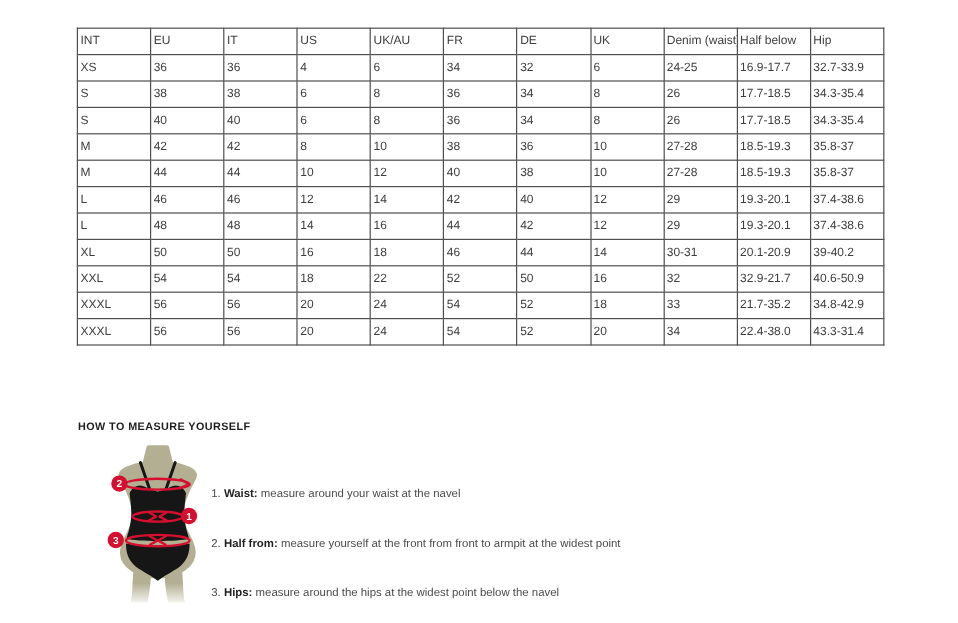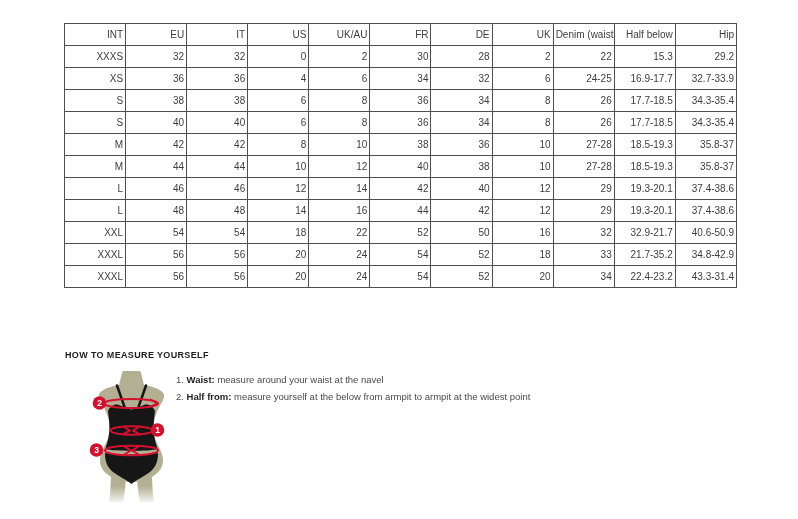--- a/index.html
+++ b/index.html
@@ -6,35 +6,35 @@
   body{
     width:798px;height:519px;position:relative;overflow:hidden;
     background:#ffffff;
     font-family:"Liberation Sans", sans-serif;
     --accent:#d60f2f; --mannequin:#b2af93; --suit:#161616; --tborder:#4f4f4f;
   }
   
   .size-table{
     position:absolute;left:64px;top:23px;width:673px;
     border-collapse:collapse;table-layout:fixed;
-    font-size:10px;color:#3d3d3d;text-align:right;
+    font-size:10px;color:#3d3d3d;text-align:left;
   }
   .size-table th,.size-table td{
     border:1px solid var(--tborder);
     height:21px;padding:0 2px;font-weight:400;
     white-space:nowrap;overflow:hidden;
   }
   
   .guide-title{
     position:absolute;left:65px;top:350px;
     font-size:9px;font-weight:700;letter-spacing:.35px;color:#1d1d1d;
   }
   .figure-wrap{position:absolute;left:84px;top:370px;width:95px;height:135px;}
   .steps{position:absolute;left:176px;top:375px;font-size:9.5px;color:#4a4a4a;line-height:1;}
-  .step{margin-bottom:7.5px;white-space:nowrap;}
+  .step{margin-bottom:7.5px;white-space:nowrap;margin-top:32px;}
   .step b{color:#1f1f1f;font-weight:700;}
   
   .body-fill{fill:var(--mannequin);}
   .suit-fill{fill:var(--suit);}
   .strap{stroke:var(--suit);stroke-width:2.5;fill:none;stroke-linecap:round;}
   .mline{fill:none;stroke:var(--accent);stroke-width:2;stroke-linecap:round;stroke-linejoin:round;}
   .badge-circle{fill:var(--accent);}
   .badge-num{fill:#ffffff;font-size:8.5px;font-weight:700;font-family:"Liberation Sans",sans-serif;text-anchor:middle;}
 </style>
 </head>
@@ -51,33 +51,20 @@
         <th>FR</th>
         <th>DE</th>
         <th>UK</th>
         <th>Denim (waist)</th>
         <th>Half below</th>
         <th>Hip</th>
       </tr>
   </thead>
   <tbody>
       <tr>
-        <td>XXXS</td>
-        <td>32</td>
-        <td>32</td>
-        <td>0</td>
-        <td>2</td>
-        <td>30</td>
-        <td>28</td>
-        <td>2</td>
-        <td>22</td>
-        <td>15.3</td>
-        <td>29.2</td>
-      </tr>
-      <tr>
         <td>XS</td>
         <td>36</td>
         <td>36</td>
         <td>4</td>
         <td>6</td>
         <td>34</td>
         <td>32</td>
         <td>6</td>
         <td>24-25</td>
         <td>16.9-17.7</td>
@@ -153,20 +140,33 @@
         <td>48</td>
         <td>48</td>
         <td>14</td>
         <td>16</td>
         <td>44</td>
         <td>42</td>
         <td>12</td>
         <td>29</td>
         <td>19.3-20.1</td>
         <td>37.4-38.6</td>
+      </tr>
+      <tr>
+        <td>XL</td>
+        <td>50</td>
+        <td>50</td>
+        <td>16</td>
+        <td>18</td>
+        <td>46</td>
+        <td>44</td>
+        <td>14</td>
+        <td>30-31</td>
+        <td>20.1-20.9</td>
+        <td>39-40.2</td>
       </tr>
       <tr>
         <td>XXL</td>
         <td>54</td>
         <td>54</td>
         <td>18</td>
         <td>22</td>
         <td>52</td>
         <td>50</td>
         <td>16</td>
@@ -190,21 +190,21 @@
       <tr>
         <td>XXXL</td>
         <td>56</td>
         <td>56</td>
         <td>20</td>
         <td>24</td>
         <td>54</td>
         <td>52</td>
         <td>20</td>
         <td>34</td>
-        <td>22.4-23.2</td>
+        <td>22.4-38.0</td>
         <td>43.3-31.4</td>
       </tr>
     </tbody>
 </table>
 
 <div class="guide-title">HOW TO MEASURE YOURSELF</div>
 
 <div class="figure-wrap">
   <svg width="95" height="135" viewBox="0 0 95 135">
     <defs>
@@ -272,15 +272,20 @@
 
 <div class="steps">
   <div class="step">
     <span>1.</span>
     <b>Waist:</b>
     <span>measure around your waist at the navel</span>
   </div>
   <div class="step">
     <span>2.</span>
     <b>Half from:</b>
-    <span>measure yourself at the below from armpit to armpit at the widest point</span>
+    <span>measure yourself at the front from front to armpit at the widest point</span>
+  </div>
+  <div class="step">
+    <span>3.</span>
+    <b>Hips:</b>
+    <span>measure around the hips at the widest point below the navel</span>
   </div>
 </div>
 
 </body></html>

